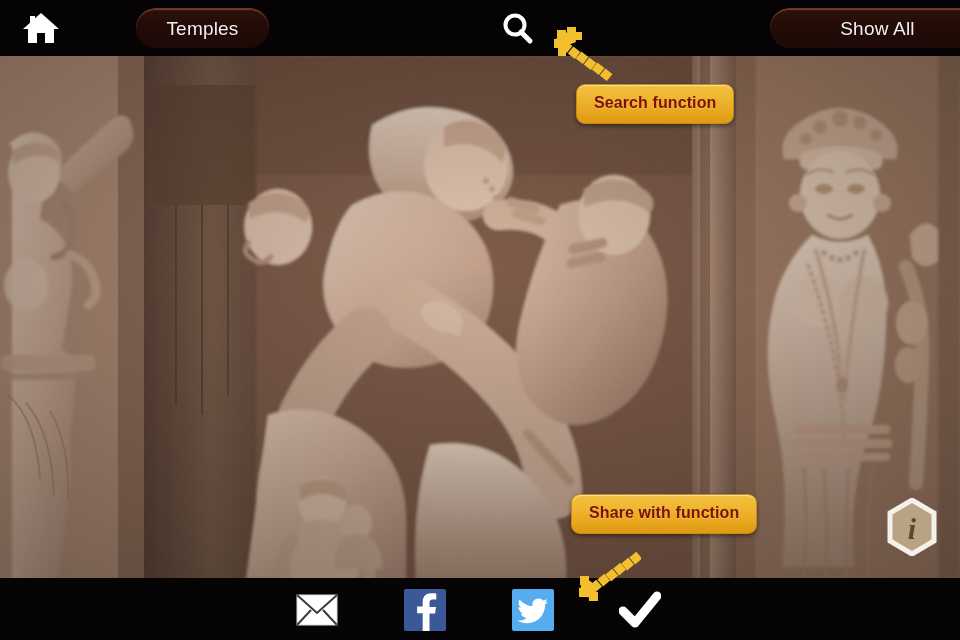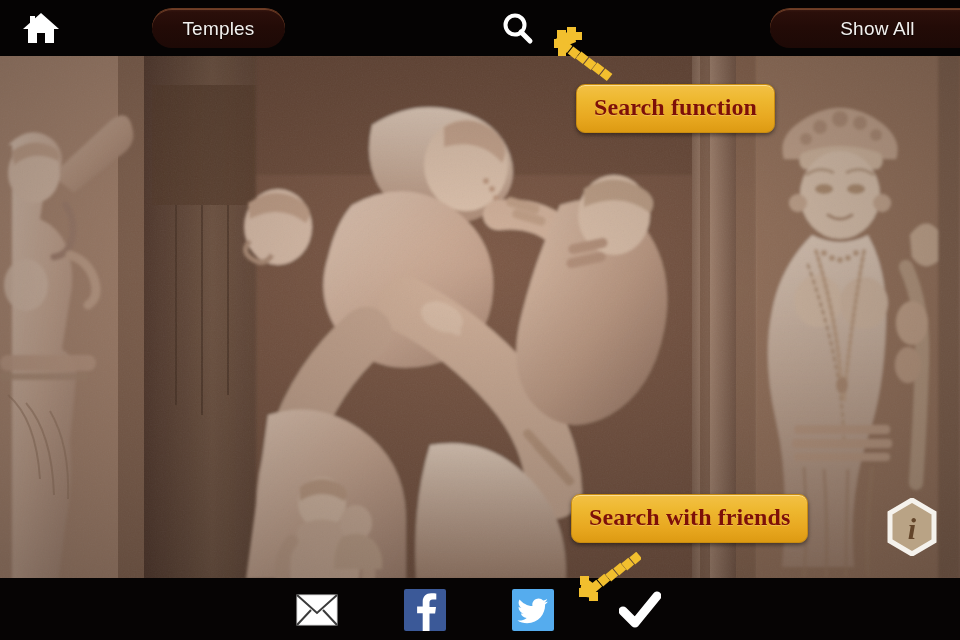--- a/index.html
+++ b/index.html
@@ -49,21 +49,21 @@
     display: flex;
     align-items: center;
     justify-content: center;
     cursor: pointer;
     color: #f2f0ee;
     font-size: 19px;
     letter-spacing: .2px;
     text-shadow: 0 1px 1px rgba(0,0,0,.7);
   }
 
-  .pill-temples { left: 152px; width: 133px; }
+  .pill-temples { left: 136px; width: 133px; }
   .pill-others  { left: 317px; width: 143px; }
   .pill-showall { left: 770px; width: 215px; }
 
   .search-icon {
     position: absolute;
     left: 500px; top: 12px;
     width: 36px; height: 33px;
     cursor: pointer;
   }
 
@@ -82,23 +82,23 @@
   
   .callout {
     position: absolute;
     z-index: 60;
     border-radius: 9px;
     padding: 9px 17px 11px 17px;
     background: linear-gradient(to bottom, #f3c146 0%, #eeb830 30%, #e8a820 70%, #dd9a12 100%);
     border: 1px solid #c98c10;
     box-shadow: 0 2px 4px rgba(0,0,0,.45), inset 0 1px 0 rgba(255,240,190,.65);
     color: #7d1008;
-    font-family: Liberation Serif, serif;
+    font-family: Liberation Sans, sans-serif;
     font-weight: bold;
-    font-size: 24px;
+    font-size: 16px;
     letter-spacing: .1px;
     white-space: nowrap;
     cursor: pointer;
     text-shadow: 0 1px 0 rgba(255,225,160,.35);
   }
 
   .callout-search { left: 576px; top: 84px; }
   .callout-share  { left: 571px; top: 494px; }
 
   .arrow-svg { position: absolute; z-index: 61; pointer-events: none; }
@@ -427,21 +427,21 @@
       <rect x="22" y="6" width="8" height="8"></rect>
       <rect x="6" y="22" width="8" height="8"></rect>
     </g>
   </svg>
 
   <div class="callout callout-search">
     <span>Search function</span>
   </div>
 
   <div class="callout callout-share">
-    <span>Search with friends</span>
+    <span>Share with function</span>
   </div>
 
   <svg class="arrow-svg arrow-share" width="64" height="54" viewBox="0 0 64 54">
     <g fill="#f2bf2e">
       <polygon points="2,44 6,24 20,34 16,46"></polygon>
       <rect x="2" y="36" width="9" height="9"></rect>
       <rect x="3" y="24" width="9" height="9"></rect>
       <rect x="12" y="40" width="9" height="9"></rect>
       <rect x="14" y="30" width="9" height="9" transform="rotate(-40 18 34)"></rect>
       <rect x="22" y="24" width="9" height="9" transform="rotate(-40 26 28)"></rect>

